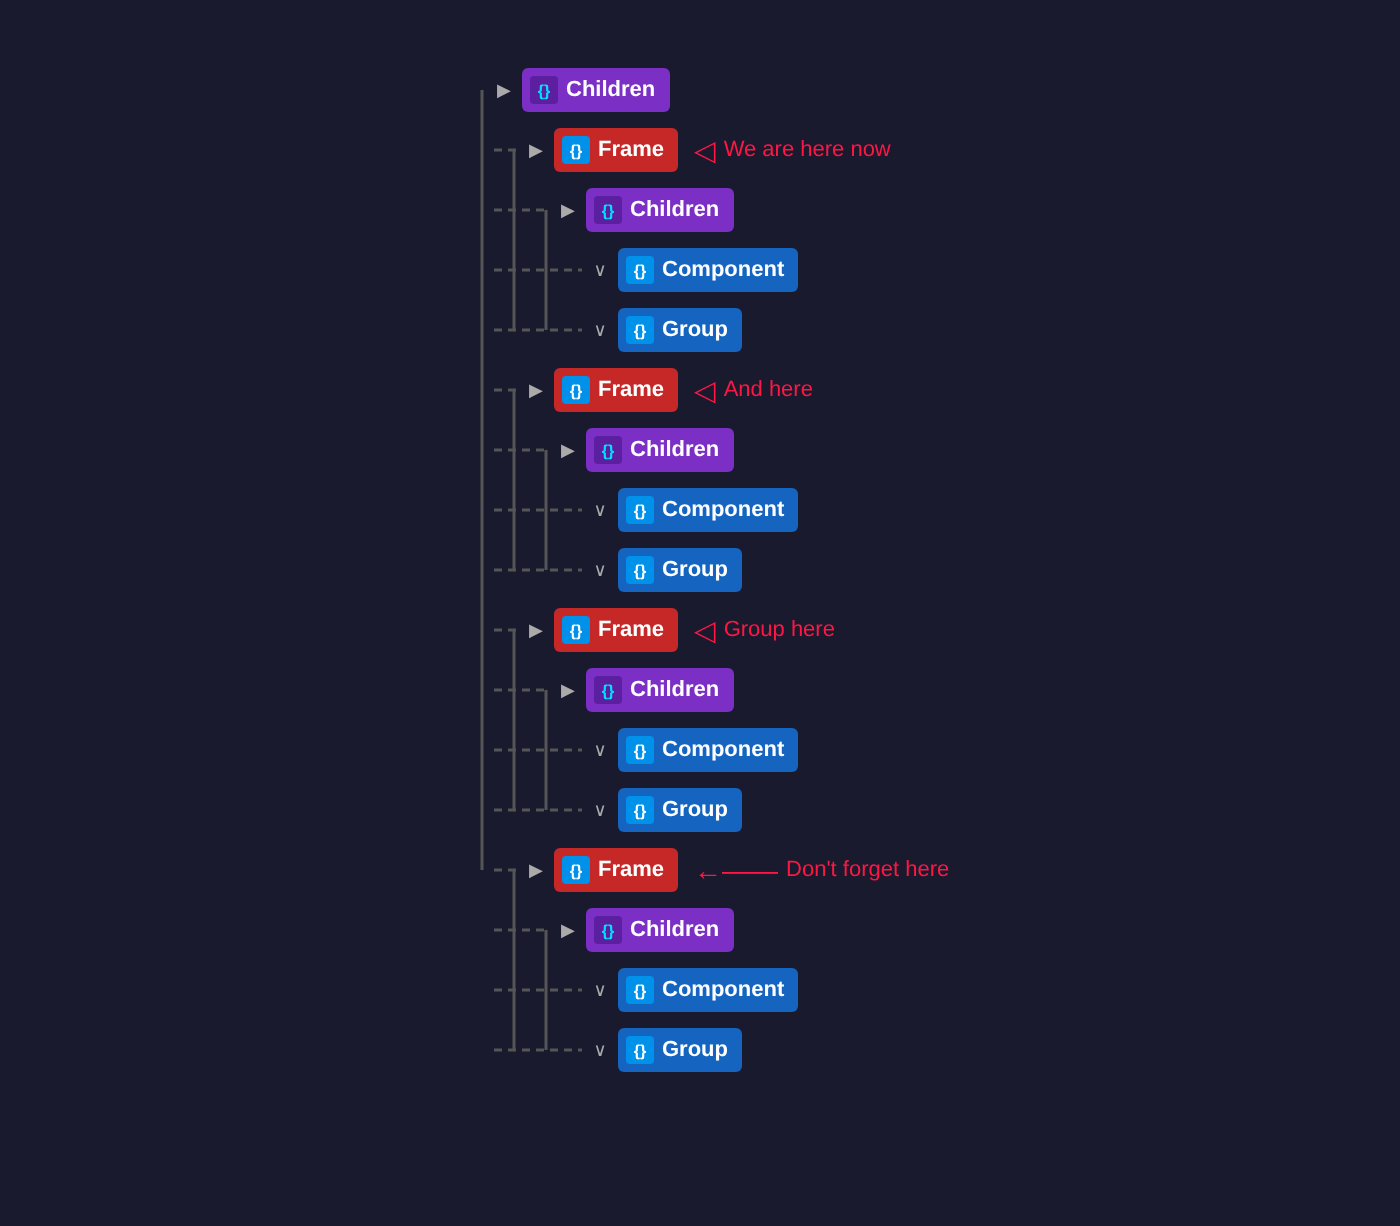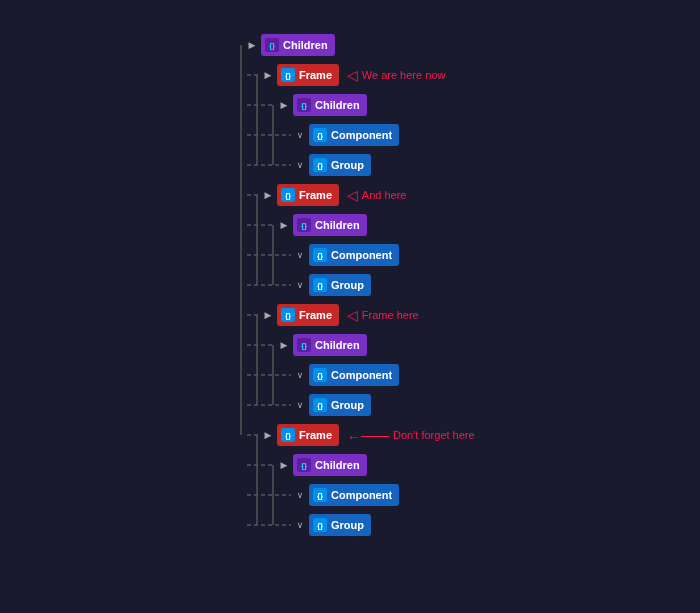--- a/index.html
+++ b/index.html
@@ -122,21 +122,21 @@
       </div>
     </div>
     <div style="position: absolute; top: 274px; left: 261px; display: flex; align-items: center; height: 22px;">
       <span style="width: 14px; height: 14px; display: flex; align-items: center; justify-content: center; color: rgb(170, 170, 170); font-size: 9px; cursor: pointer; flex-shrink: 0; margin-right: 2px;">▶</span>
       <div style="display: flex; align-items: center; border-radius: 3px; padding: 0px 7px 0px 4px; font-size: 11px; font-weight: 600; height: 22px; cursor: pointer; user-select: none; background: rgb(198, 40, 40); color: white;">
         <div style="width: 14px; height: 14px; border-radius: 2px; background: rgb(0, 145, 234); color: white; display: flex; align-items: center; justify-content: center; font-size: 8px; font-weight: bold; flex-shrink: 0; margin-right: 4px;">{}</div>
         <span>Frame</span>
       </div>
       <div style="display: flex; align-items: center; margin-left: 8px; color: rgb(255, 23, 68); font-size: 11px; font-weight: 500; white-space: nowrap;">
         <span style="margin-right: 4px; font-size: 14px;">◁</span>
-        <span>Frame here</span>
+        <span>Group here</span>
       </div>
     </div>
     <div style="position: absolute; top: 304px; left: 277px; display: flex; align-items: center; height: 22px;">
       <span style="width: 14px; height: 14px; display: flex; align-items: center; justify-content: center; color: rgb(170, 170, 170); font-size: 9px; cursor: pointer; flex-shrink: 0; margin-right: 2px;">▶</span>
       <div style="display: flex; align-items: center; border-radius: 3px; padding: 0px 7px 0px 4px; font-size: 11px; font-weight: 600; height: 22px; cursor: pointer; user-select: none; background: rgb(123, 47, 196); color: white;">
         <div style="width: 14px; height: 14px; border-radius: 2px; background: rgb(91, 31, 160); color: rgb(0, 229, 255); display: flex; align-items: center; justify-content: center; font-size: 8px; font-weight: bold; flex-shrink: 0; margin-right: 4px;">{}</div>
         <span>Children</span>
       </div>
     </div>
     <div style="position: absolute; top: 334px; left: 293px; display: flex; align-items: center; height: 22px;">

